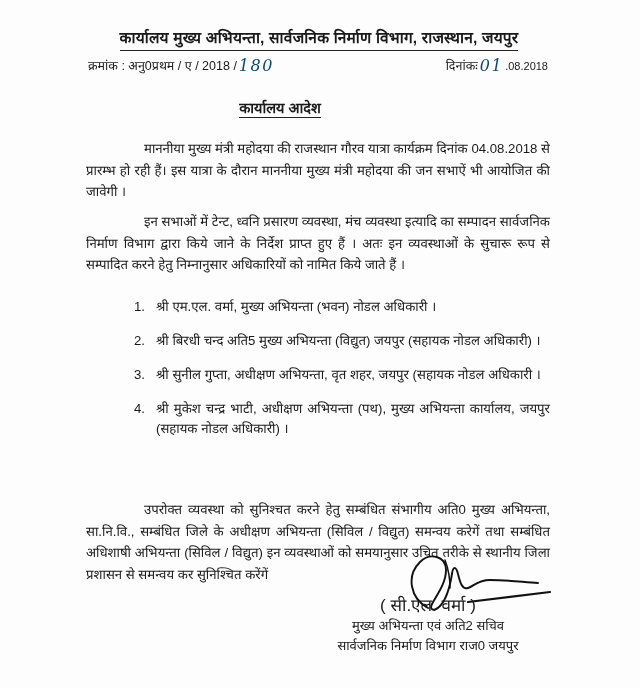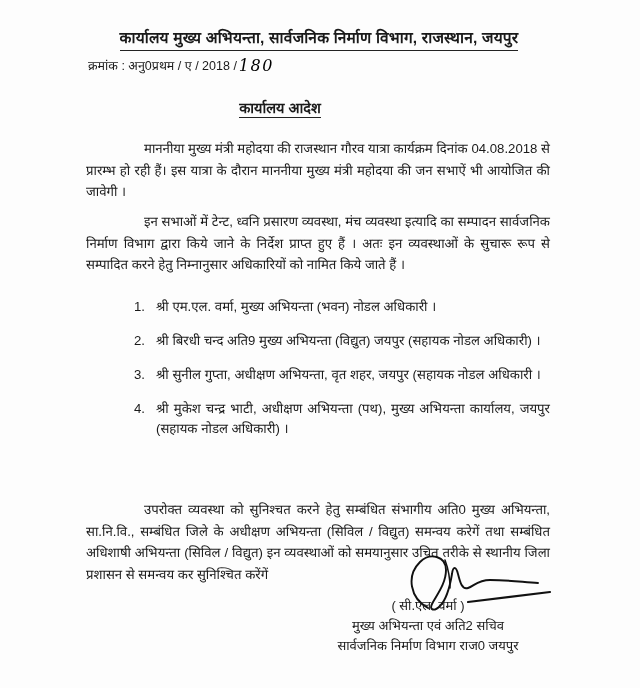--- a/index.html
+++ b/index.html
@@ -60,21 +60,21 @@
     align-items: baseline;
     white-space: nowrap;
   }
   .ref-right { margin-right: 6px; }
   .ref-label { font-size: 12.5px; }
   .hand {
     font-family: "DejaVu Serif", "Liberation Serif", serif;
     font-size: 16px;
     font-style: italic;
     letter-spacing: 1.5px;
-    color: #000000;
+    color: #0c4a6e;
     position: relative;
     top: 1px;
     padding: 0 2px;
   }
   .small-num { font-size: 11px; letter-spacing: 0; }
 
   
   .doc-title-wrap {
     position: absolute;
     left: 0;
@@ -139,21 +139,21 @@
   
   .sig-block {
     position: absolute;
     left: 288px;
     top: 596px;
     width: 280px;
     text-align: center;
     font-size: 13px;
     line-height: 20px;
   }
-  .sig-name { font-size: 13px; }
+  .sig-name { font-size: 17px; }
   .sig-desig1 { font-size: 13px; }
   .sig-desig2 { font-size: 13px; }
 
   .signature-scrawl {
     position: absolute;
     left: 398px;
     top: 552px;
     width: 180px;
     height: 62px;
     pointer-events: none;
@@ -167,20 +167,25 @@
 
   <div class="letterhead">
     <span class="letterhead-title">कार्यालय मुख्य अभियन्ता, सार्वजनिक निर्माण विभाग, राजस्थान, जयपुर</span>
   </div>
 
   <div class="refline">
     <span class="ref-left">
       <span class="ref-label">क्रमांक : अनु0प्रथम / ए / 2018 /</span>
         <span class="hand">180</span>
     </span>
+    <span class="ref-right">
+      <span class="ref-label">दिनांकः</span>
+        <span class="hand">01</span>
+        <span class="ref-label small-num">.08.2018</span>
+    </span>
   </div>
 
   <div class="doc-title-wrap">
     <span class="doc-title">कार्यालय आदेश</span>
   </div>
 
   <div class="body-block" id="para1">
     <p class="para indent">माननीया मुख्य मंत्री महोदया की राजस्थान गौरव यात्रा कार्यक्रम दिनांक 04.08.2018 से प्रारम्भ हो रही हैं। इस यात्रा के दौरान माननीया मुख्य मंत्री महोदया की जन सभाऐं भी आयोजित की जावेगी ।</p>
   </div>
 
@@ -188,21 +193,21 @@
     <p class="para indent">इन सभाओं में टेन्ट, ध्वनि प्रसारण व्यवस्था, मंच व्यवस्था इत्यादि का सम्पादन सार्वजनिक निर्माण विभाग द्वारा किये जाने के निर्देश प्राप्त हुए हैं । अतः इन व्यवस्थाओं के सुचारू रूप से सम्पादित करने हेतु निम्नानुसार अधिकारियों को नामित किये जाते हैं ।</p>
   </div>
 
   <ol class="officer-list">
     <li class="officer-item">
       <span class="officer-num">1.</span>
       <span class="officer-text">श्री एम.एल. वर्मा, मुख्य अभियन्ता (भवन) नोडल अधिकारी ।</span>
     </li>
     <li class="officer-item">
       <span class="officer-num">2.</span>
-      <span class="officer-text">श्री बिरधी चन्द अति9 मुख्य अभियन्ता (विद्युत) जयपुर (सहायक नोडल अधिकारी) ।</span>
+      <span class="officer-text">श्री बिरधी चन्द अति5 मुख्य अभियन्ता (विद्युत) जयपुर (सहायक नोडल अधिकारी) ।</span>
     </li>
     <li class="officer-item">
       <span class="officer-num">3.</span>
       <span class="officer-text">श्री सुनील गुप्ता, अधीक्षण अभियन्ता, वृत शहर, जयपुर (सहायक नोडल अधिकारी ।</span>
     </li>
     <li class="officer-item">
       <span class="officer-num">4.</span>
       <span class="officer-text">श्री मुकेश चन्द्र भाटी, अधीक्षण अभियन्ता (पथ), मुख्य अभियन्ता कार्यालय, जयपुर (सहायक नोडल अधिकारी) ।</span>
     </li>
   </ol>

